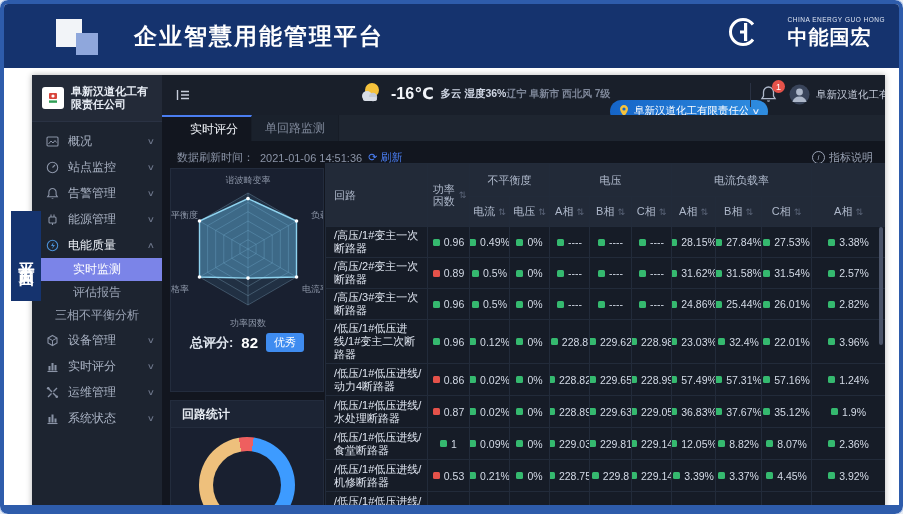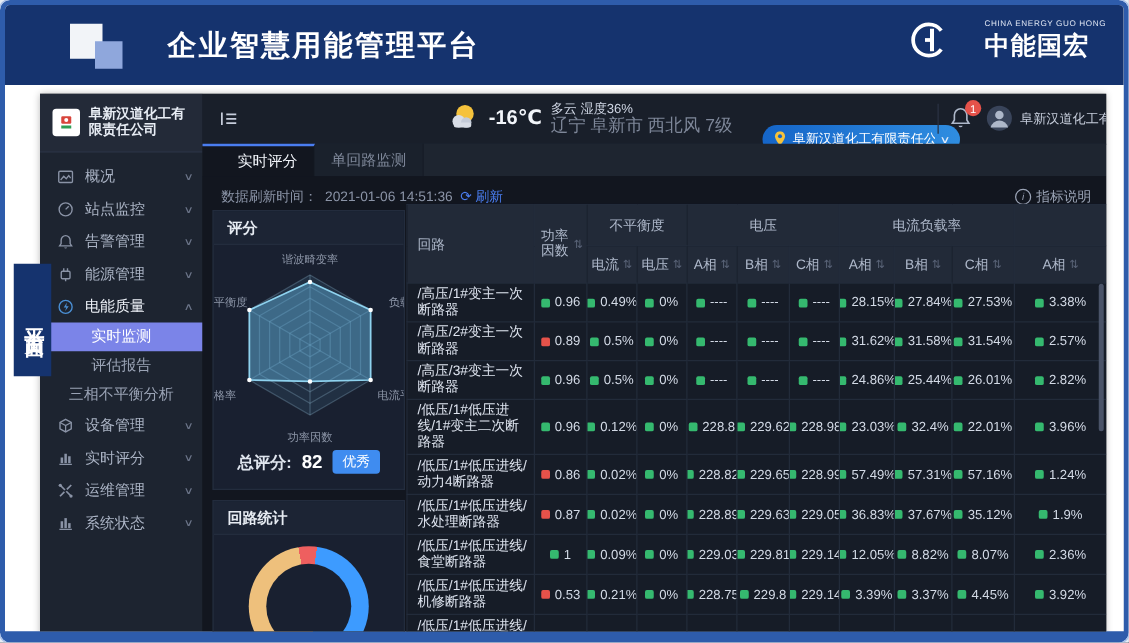--- a/index.html
+++ b/index.html
@@ -30,23 +30,23 @@
   .mi .chev{font-size:8px;color:#6b7488;transform:scaleX(1.4);}
   .mi.open{color:#eef2f8;}
   .smi{height:23px;display:flex;align-items:center;justify-content:center;color:#9aa3b5;font-size:12px;cursor:pointer;}
   .smi.active{background:#7b84e8;color:#fff;}
   
   .main{flex:1;position:relative;height:100%;}
   .topbar{position:absolute;left:0;top:0;right:0;height:40px;background:#191f2a;border-bottom:1px solid #222a38;}
   .collapse{position:absolute;left:13px;top:12px;color:#c6cddb;cursor:pointer;}
   .weather{position:absolute;left:196px;top:6px;display:flex;align-items:center;gap:7px;}
   .temp{color:#f2f5fa;font-size:16px;font-weight:bold;}
-  .wlines{display:flex;flex-direction:column;line-height:13px;}
+  .wlines{display:flex;flex-direction:row;line-height:13px;font-weight:bold;}
   .wl1{color:#cfd6e4;font-size:10.5px;}
-  .wl2{color:#7e8799;font-size:14px;text-align:right;}
+  .wl2{color:#7e8799;font-size:10px;text-align:right;}
   .station{position:absolute;left:372px;top:9px;display:flex;align-items:center;gap:6px;}
   .station .slabel{color:#9aa3b5;font-size:14px;margin-top:36px;}
   .pill{width:158px;height:23px;border-radius:12px;background:linear-gradient(90deg,#1565c8,#2f8de0);display:flex;align-items:center;gap:5px;padding:0 9px;box-sizing:border-box;cursor:pointer;}
   .pill .ptxt{color:#fff;font-size:10.5px;flex:1;white-space:nowrap;overflow:hidden;}
   .pill .pchev{color:#e3ecfa;font-size:8px;transform:scaleX(1.5);}
   .tb-div{position:absolute;top:8px;width:1px;height:24px;background:#2a3243;}
   .bell{position:absolute;left:598px;top:10px;width:20px;height:20px;cursor:pointer;}
   .bell .badge{position:absolute;right:-5px;top:-5px;min-width:13px;height:13px;border-radius:7px;background:#e5524a;color:#fff;font-size:9px;display:flex;align-items:center;justify-content:center;padding:0 3px;box-sizing:border-box;}
   .user{position:absolute;left:627px;top:9px;display:flex;align-items:center;gap:6px;cursor:pointer;}
   .user .uname{color:#c6cddb;font-size:10.5px;width:86px;white-space:nowrap;overflow:hidden;}
@@ -308,21 +308,20 @@
           <span>数据刷新时间：</span>
           <span>2021-01-06 14:51:36</span>
           <span class="refresh-link">⟳ <span>刷新</span></span>
         </div>
         <div class="indicator-help">
           <span class="info-circ">i</span>
           <span>指标说明</span>
         </div>
 
         <div class="panel score-panel">
-          <div class="panel-h">评分</div>
           <div class="radar-wrap" id="radar">
             <span class="rlabel rl0">谐波畸变率</span>
             <span class="rlabel rl1">负载率</span>
             <span class="rlabel rl2">电流平衡</span>
             <span class="rlabel rl3">功率因数</span>
             <span class="rlabel rl4">合格率</span>
             <span class="rlabel rl5">不平衡度</span>
           <svg width="150" height="154">
                 <polygon points="75,20 123.49742261192857,48 123.49742261192857,104 75,132 26.50257738807143,104 26.502577388071437,47.99999999999999" fill="rgba(62,105,135,0.22)" stroke="rgba(130,165,190,0.35)"></polygon>
                 <polygon points="75,29.333333333333336 115.41451884327381,52.66666666666667 115.41451884327381,99.33333333333333 75,122.66666666666666 34.585481156726196,99.33333333333333 34.5854811567262,52.666666666666664" fill="none" stroke="rgba(130,165,190,0.35)"></polygon>

